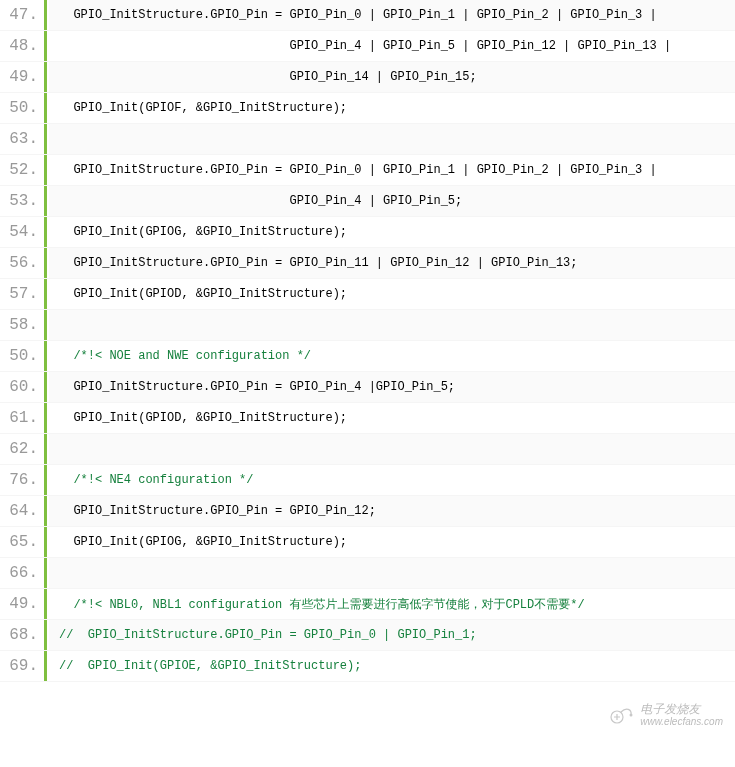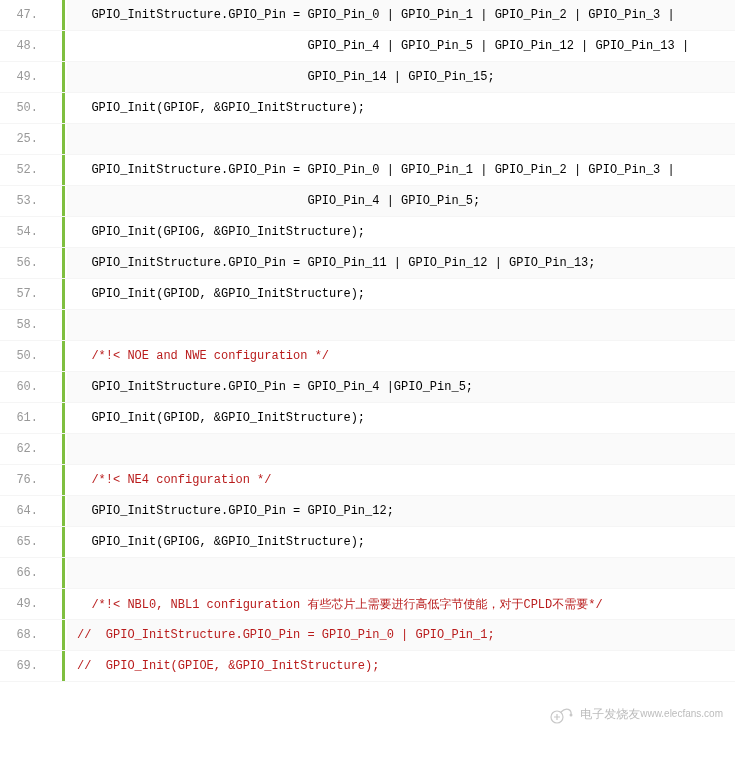--- a/index.html
+++ b/index.html
@@ -15,23 +15,23 @@
     }
     .line {
       display: flex;
       align-items: stretch;
       min-height: 30px;
       border-bottom: 1px solid #f5f5f5;
     }
     .line-number {
       width: 38px;
       text-align: right;
-      padding-right: 24px;
+      padding-right: 6px;
       color: #999999;
-      font-size: 12px;
+      font-size: 16px;
       display: flex;
       align-items: center;
       justify-content: flex-end;
       user-select: none;
     }
     .marker {
       width: 3px;
       background: #7fbf3f;
       margin-right: 2px;
     }
@@ -40,41 +40,42 @@
       padding-left: 10px;
       display: flex;
       align-items: center;
       white-space: pre;
       background: #fafafa;
     }
     .line:nth-child(even) .code-content {
       background: #ffffff;
     }
     .comment {
-      color: #b91c1c;
+      color: #15803d;
     }
     .watermark {
       position: fixed;
       right: 12px;
       bottom: 40px;
       display: flex;
       align-items: center;
       color: #bbbbbb;
       font-family: Arial, sans-serif;
       font-size: 11px;
       opacity: 0.85;
       pointer-events: none;
     }
     .watermark svg {
       margin-right: 4px;
     }
     .watermark .wm-text {
       display: flex;
-      flex-direction: row;
+      flex-direction: column;
       line-height: 1.1;
+      font-style: italic;
     }
     .watermark .wm-cn {
       font-size: 12px;
       color: #b0b0b0;
     }
     .watermark .wm-url {
       font-size: 10px;
       color: #b0b0b0;
     }
   </style>
@@ -96,21 +97,21 @@
       <div class="line-number">49.</div>
       <div class="marker"></div>
       <div class="code-content"><span>                                GPIO_Pin_14 | GPIO_Pin_15;</span></div>
     </div>
     <div class="line">
       <div class="line-number">50.</div>
       <div class="marker"></div>
       <div class="code-content"><span>  GPIO_Init(GPIOF, &amp;GPIO_InitStructure);</span></div>
     </div>
     <div class="line">
-      <div class="line-number">25.</div>
+      <div class="line-number">63.</div>
       <div class="marker"></div>
       <div class="code-content"><span></span></div>
     </div>
     <div class="line">
       <div class="line-number">52.</div>
       <div class="marker"></div>
       <div class="code-content"><span>  GPIO_InitStructure.GPIO_Pin = GPIO_Pin_0 | GPIO_Pin_1 | GPIO_Pin_2 | GPIO_Pin_3 |</span></div>
     </div>
     <div class="line">
       <div class="line-number">53.</div>

